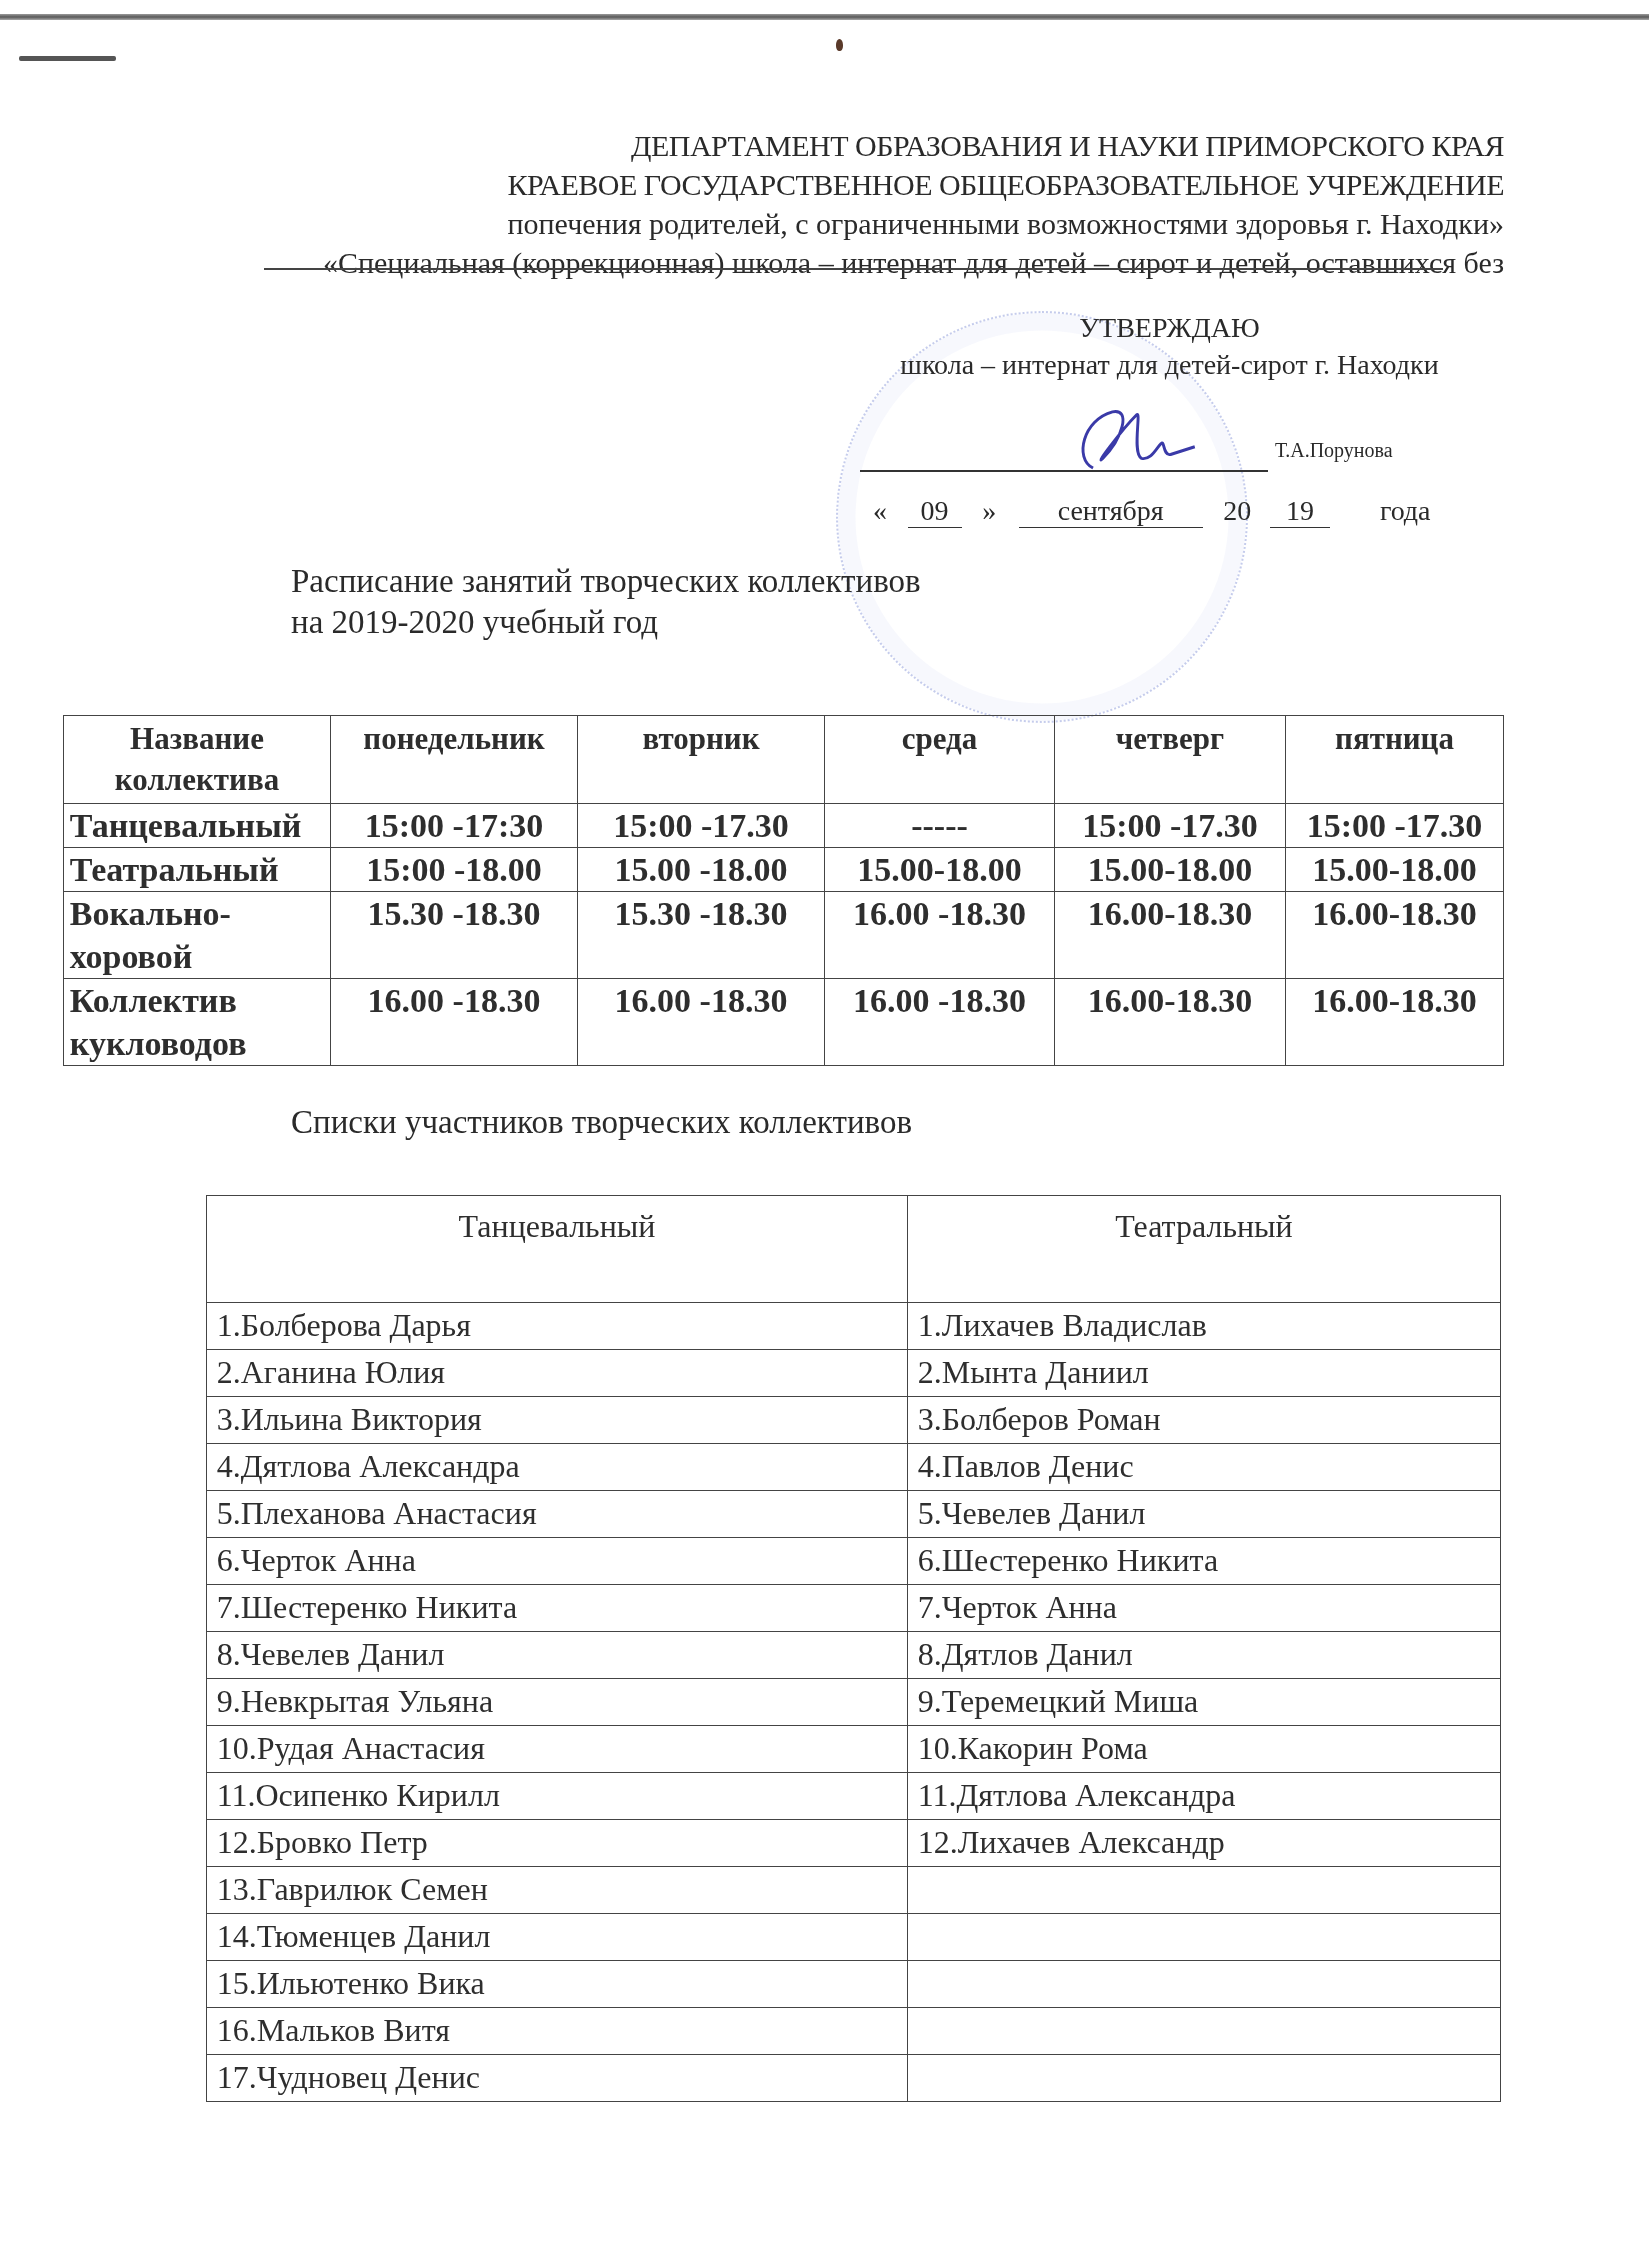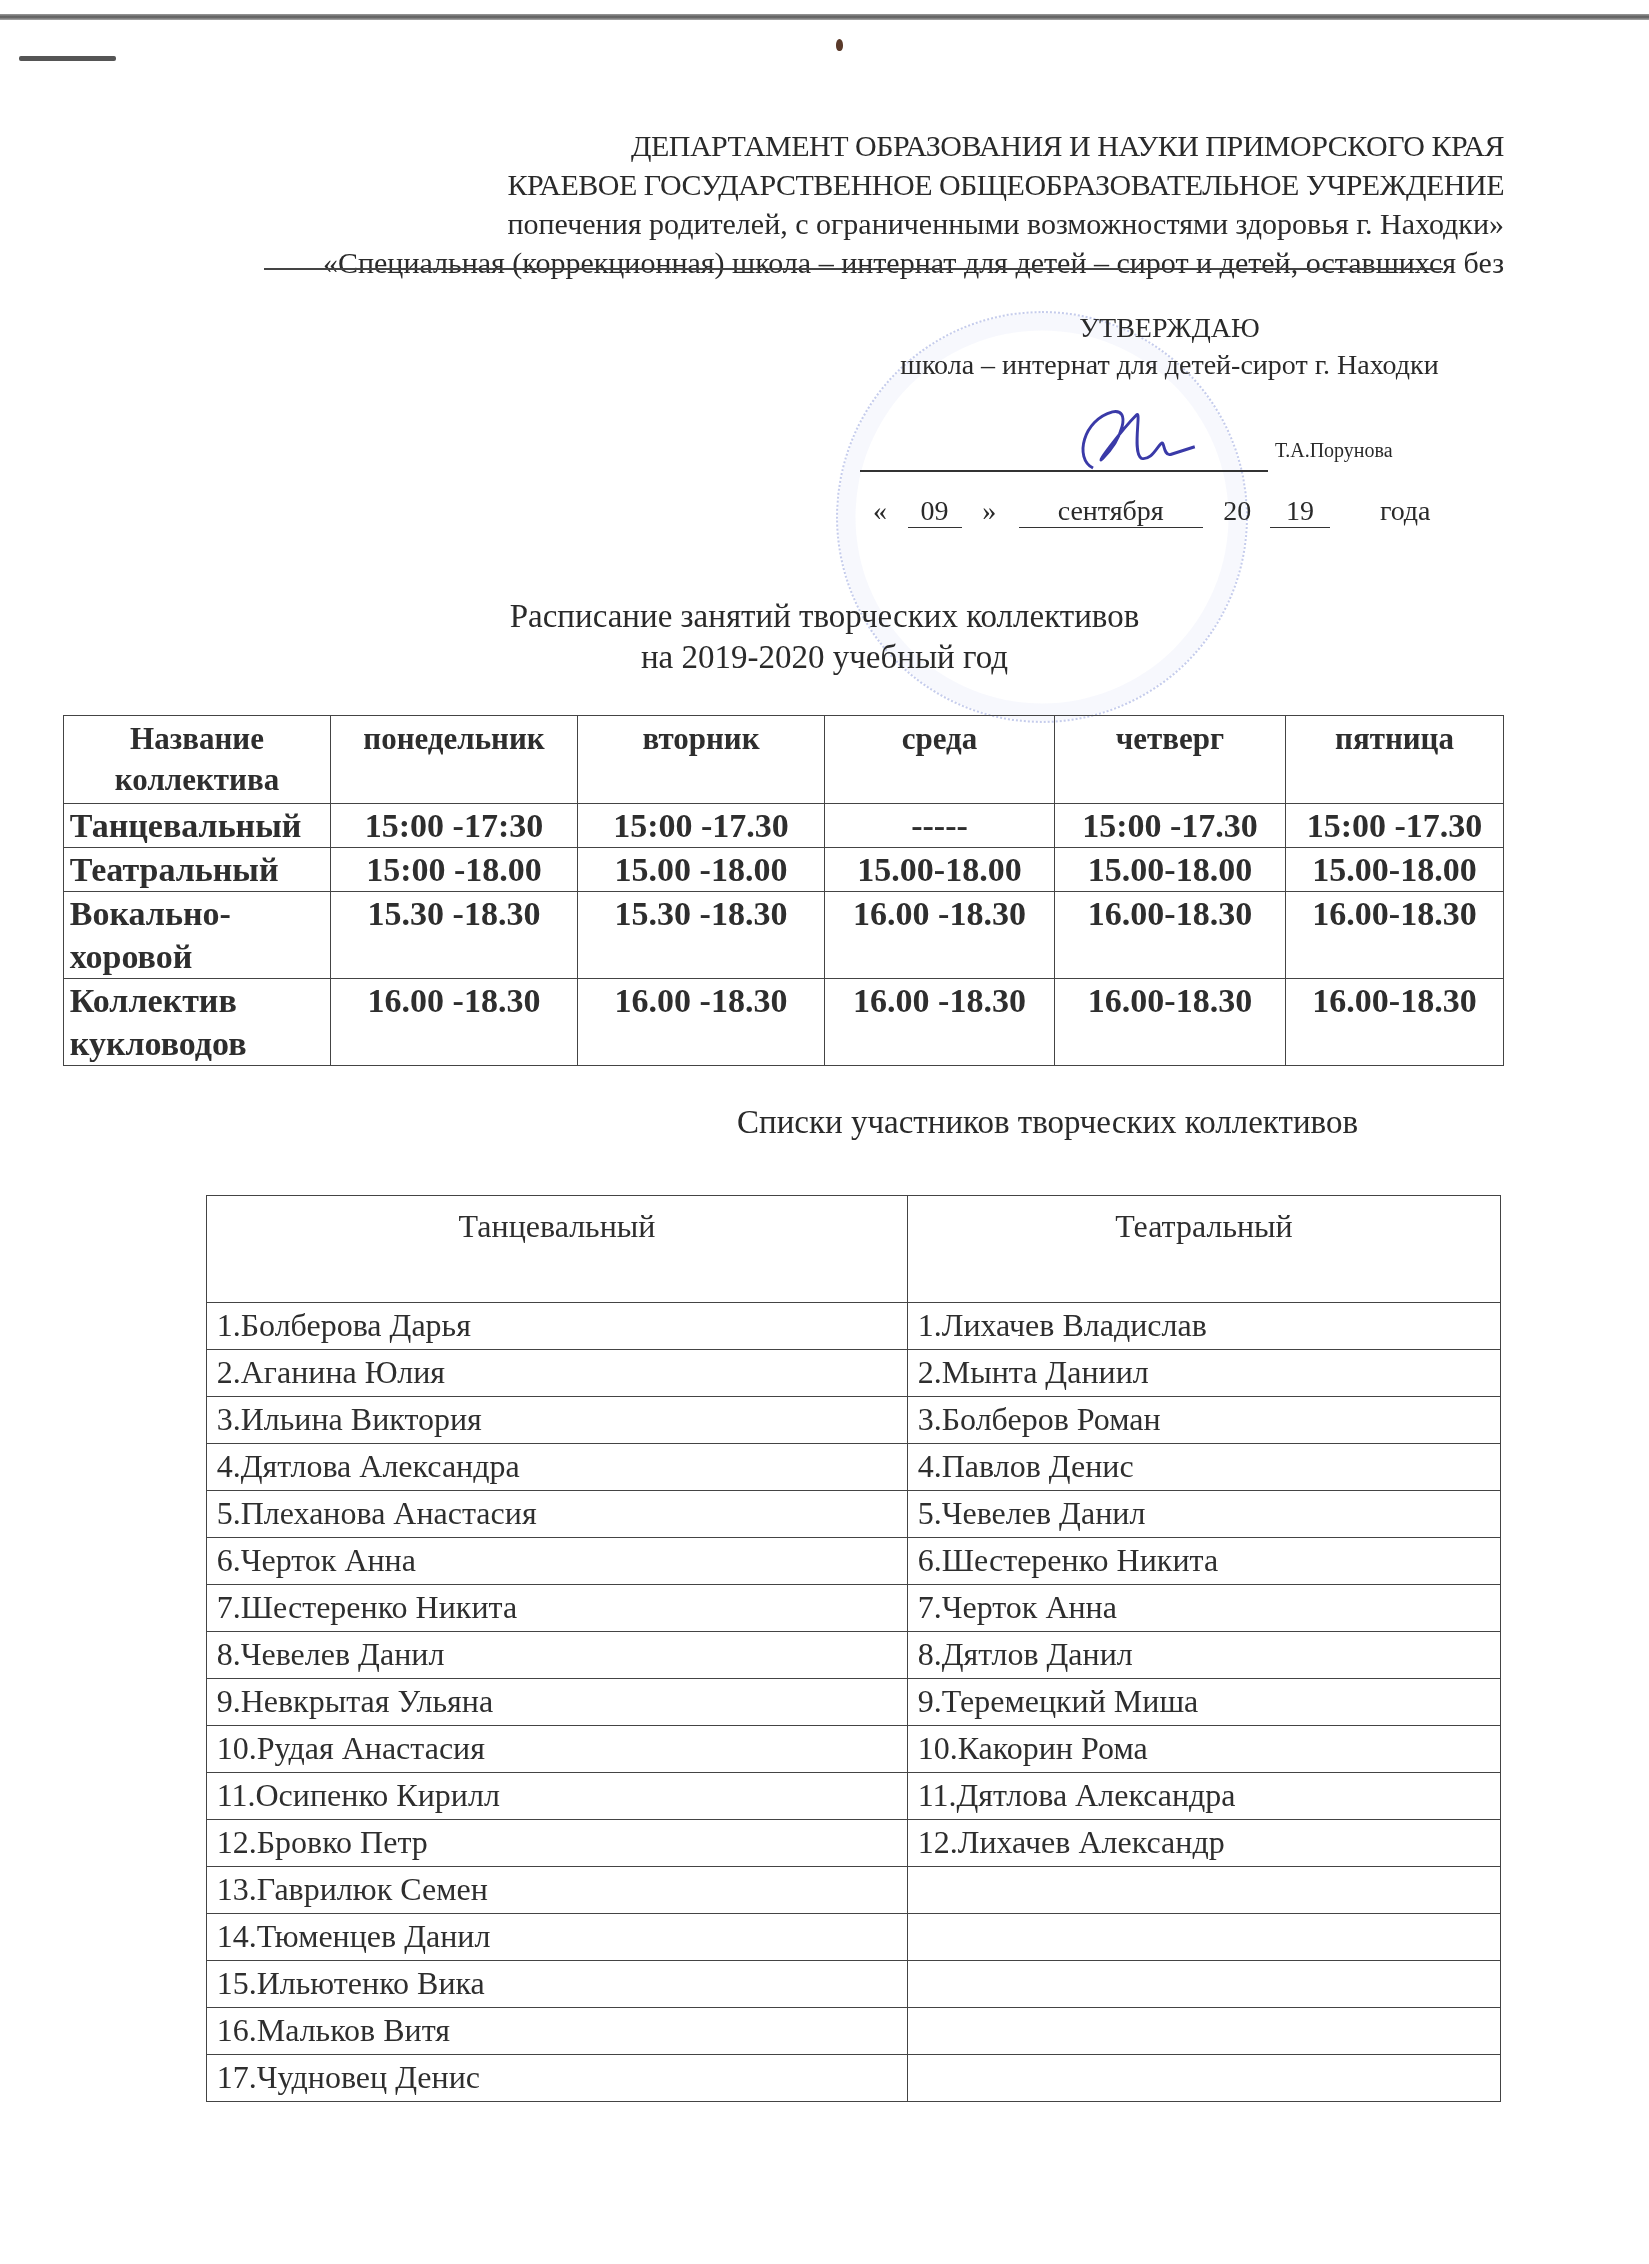--- a/index.html
+++ b/index.html
@@ -20,30 +20,30 @@
   .sig-line { position:absolute; left:0; top:31px; width:408px; height:1.9px; background:#333; }
   .sig-name { position:absolute; left:415px; top:0; font-size:20px; }
   .signature { position:absolute; left:204px; top:-39px; }
   .date-row { left:873px; top:495px; font-size:28px; white-space:nowrap; }
   .date-row span { display:inline-block; }
   .u { border-bottom:1.9px solid #333; text-align:center; }
 
   .stamp { left:836px; top:311px; width:408px; height:408px; border-radius:50%;
            border:2.9px dotted rgba(90,110,200,0.35); box-shadow: inset 0 0 0 17.5px rgba(120,140,220,0.06); }
 
-  .title { left:291px; width:1067px; top:596px; text-align:center; font-size:33px; line-height:41px; }
+  .title { left:291px; width:1067px; top:561px; font-size:33px; line-height:41px; }
 
   table { border-collapse:collapse; position:absolute; font-family:"Liberation Serif","DejaVu Serif",serif; }
   .sched { left:63px; top:715px; width:1441px; font-size:34px; color:#2e2e2e; }
   .sched td, .sched th { border:1.9px solid #444; vertical-align:top; font-weight:bold; padding:0 5.8px; line-height:43px; }
   .sched th { font-size:31px; text-align:center; height:85px; line-height:41px; padding-top:1.9px; }
   .sched td.name { text-align:left; }
   .sched td.time { text-align:center; }
 
-  .list-title { left:291px; width:1067px; top:1104px; text-align:right; font-size:33px; }
+  .list-title { left:291px; width:1067px; top:1104px; text-align:left; font-size:33px; }
   .roster { left:206px; top:1195px; width:1295px; font-size:32px; color:#2e2e2e; }
   .roster th, .roster td { border:1.9px solid #444; font-weight:normal; }
   .roster th { height:93px; vertical-align:top; text-align:center; font-size:32px; padding-top:11.6px; }
   .roster td { height:46px; padding:0 9.7px; vertical-align:middle; }
   .roster col.c1 { width:701px; }
 </style>
 </head>
 <body>
 
 <div class="abs topline"></div>

